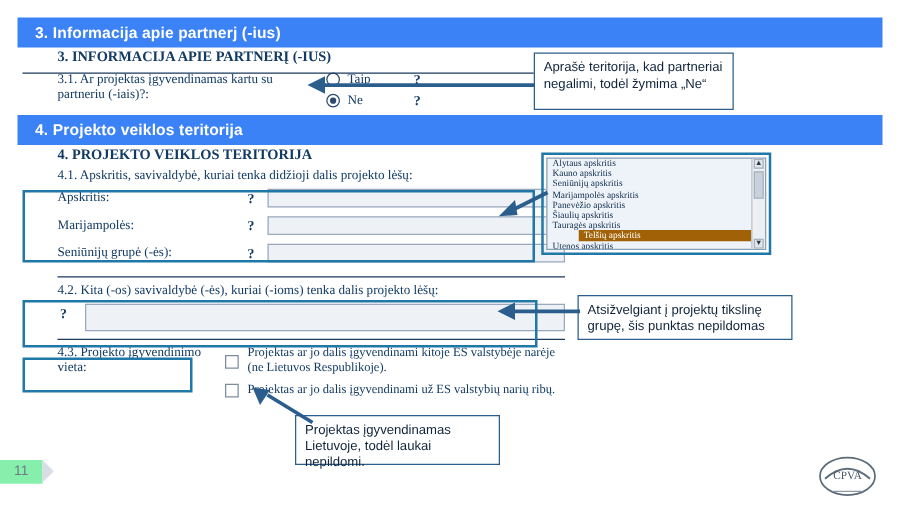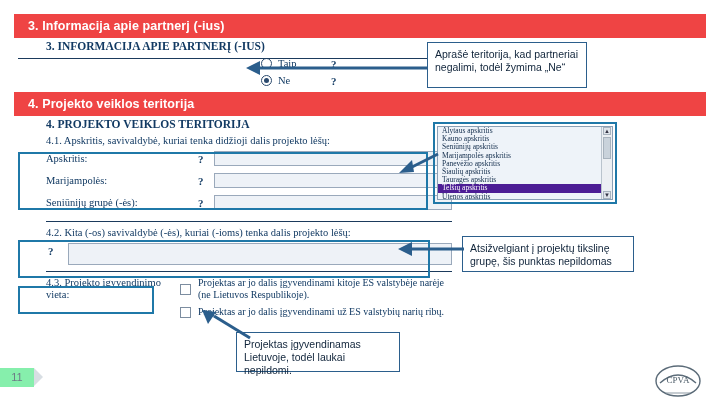--- a/index.html
+++ b/index.html
@@ -11,21 +11,21 @@
     position:relative;
   }
   .slide{position:absolute;inset:0;}
 
   
   .bar{
     position:absolute;
     left:14px;
     width:692px;
     height:24px;
-    background:#ef4444;
+    background:#3b82f6;
     color:#ffffff;
     font-size:12.5px;
     font-weight:bold;
     line-height:24px;
     padding-left:14px;
     box-sizing:border-box;
     letter-spacing:0.1px;
   }
   #bar1{top:14px;}
   #bar2{top:92px;}
@@ -129,21 +129,21 @@
     overflow:hidden;
   }
   #listbox .opt{
     font-family:"Liberation Serif", serif;
     font-size:7.5px;
     line-height:8.2px;
     padding-left:4px;
     color:#102b4a;
     white-space:nowrap;
   }
-  #listbox .opt.sel{background:#4c1d95;color:#ffffff;}
+  #listbox .opt.sel{background:#a16207;color:#ffffff;margin-left:25px;}
   #listbox .sbar{
     position:absolute;right:0;top:0;width:10px;height:100%;
     background:#eceff3;border-left:1px solid #b9c3cd;
   }
   #listbox .sthumb{
     position:absolute;right:1px;top:10px;width:8px;height:22px;background:#c9d2db;border:1px solid #a7b2bd;box-sizing:border-box;
   }
   #listbox .sarr{
     position:absolute;right:1px;width:8px;height:8px;background:#dfe4ea;border:1px solid #a7b2bd;box-sizing:border-box;
     font-size:6px;line-height:6px;text-align:center;color:#334;
@@ -167,20 +167,21 @@
 </head>
 <body>
 
 <div class="slide">
 
   <div class="bar" id="bar1">3. Informacija apie partnerj (-ius)</div>
   <div class="bar" id="bar2">4. Projekto veiklos teritorija</div>
 
   <div class="doc" id="sec3">
     <div class="l1 doc-title">3. INFORMACIJA APIE PARTNERĮ (-IUS)</div>
+    <div class="l2 doc-sub">3.1. Ar projektas įgyvendinamas kartu su partneriu (-iais)?:</div>
     <div class="radios">
       <div class="radio-row">
         <span class="radio"></span>
         <span class="radio-lbl">Taip</span>
         <span class="qmark">?</span>
       </div>
       <div class="radio-row">
         <span class="radio on"></span>
         <span class="radio-lbl">Ne</span>
         <span class="qmark">?</span>

